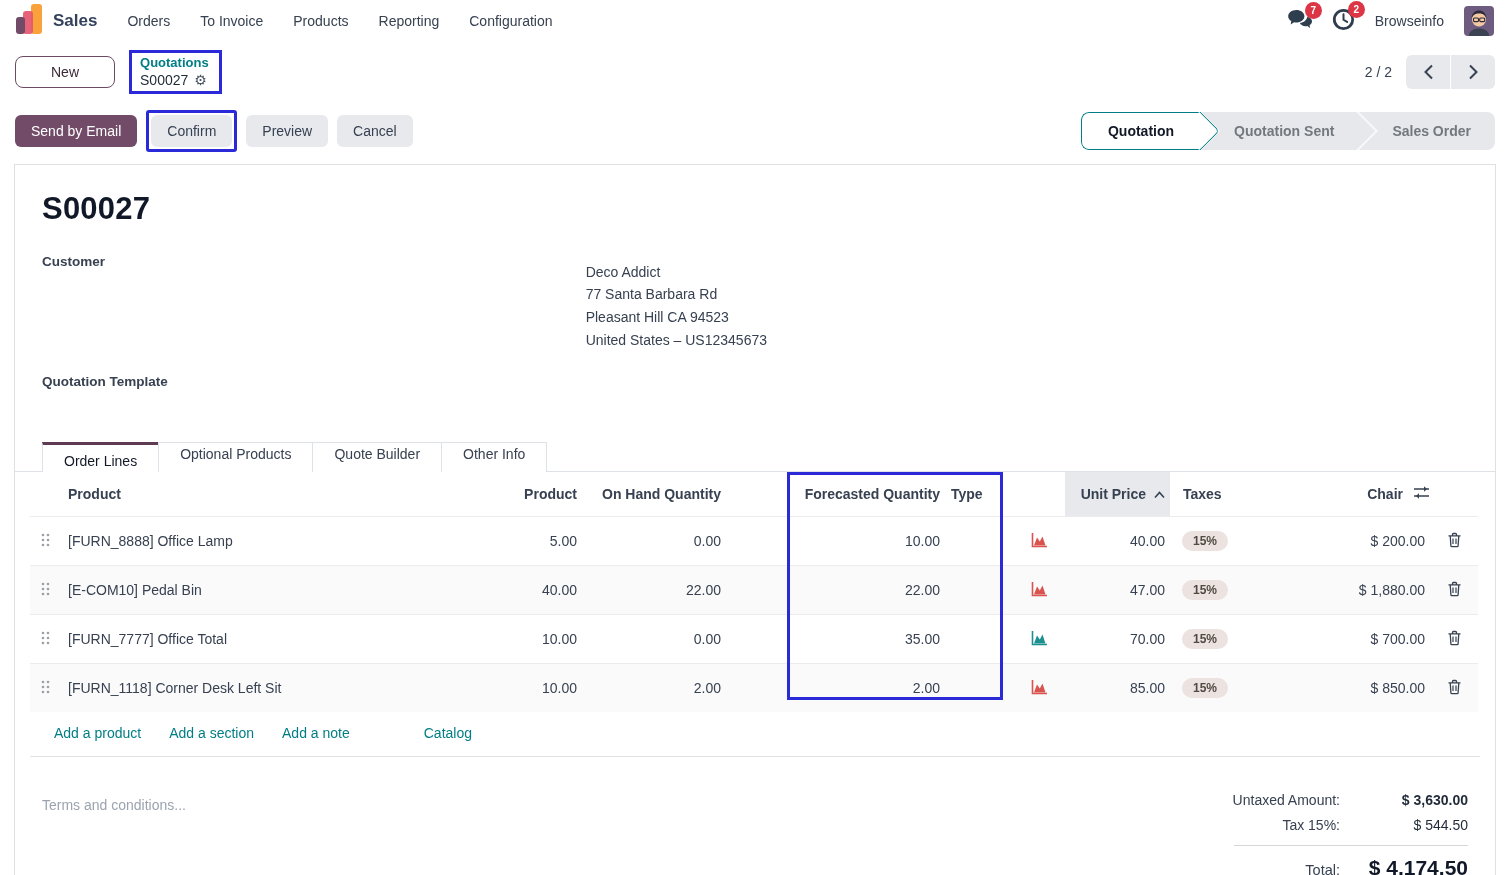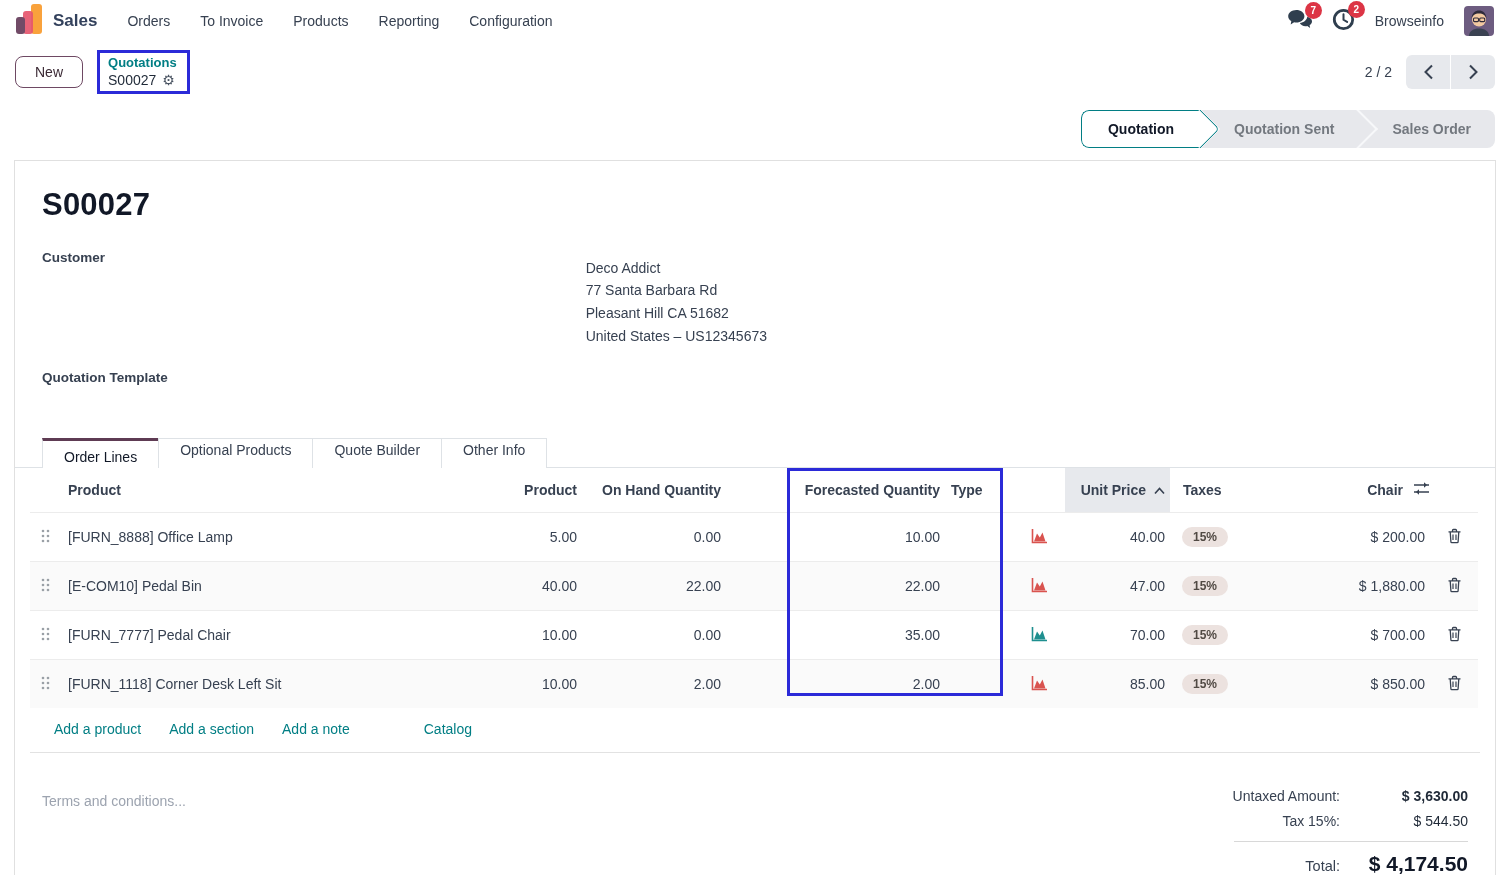--- a/index.html
+++ b/index.html
@@ -20,21 +20,21 @@
   .nav-right { margin-left:auto; display:flex; align-items:center; gap:20px; }
   .icon-btn { position:relative; cursor:pointer; display:flex; align-items:center; }
   .badge { position:absolute; top:-7px; right:-10px; min-width:17px; height:17px; border-radius:9px;
            background:#dc3545; color:#fff; font-size:10px; font-weight:700;
            display:flex; align-items:center; justify-content:center; padding:0 4px; }
   .user-name { color:#374151; }
   .avatar { width:30px; height:30px; border-radius:4px; overflow:hidden; cursor:pointer; }
   
   .control-panel { display:flex; align-items:center; padding:8px 15px 12px; }
   .btn-new { background:#fff; border:1px solid #6e4963; color:#3b2a35; font-weight:500;
-             padding:7px 19px; border-radius:8px; font-size:14px; cursor:pointer; }
+             padding:7px 35px; border-radius:8px; font-size:14px; cursor:pointer; }
   .tour-highlight { border:3px solid #2b2ad8; }
   .breadcrumb-box { margin-left:14px; padding:1px 10px 3px 8px; background:#fff; }
   .bc-parent { font-size:13px; font-weight:600; color:#017e84; cursor:pointer; line-height:1.35;text-align:center; }
   .bc-current { font-size:14px; color:#1f2937; font-weight:500; display:flex; align-items:center; gap:6px; }
   .gear { font-size:14px; color:#4b5563; cursor:pointer; line-height:1; }
   .pager { margin-left:auto; display:flex; align-items:center; gap:14px; }
   .pager-count { color:#374151; }
   .pager-btns { display:flex; gap:1px; }
   .pager-btn { width:44px; height:34px; background:#e7e9ed; border:none; cursor:pointer;
                display:flex; align-items:center; justify-content:center; color:#374151; }
@@ -203,39 +203,47 @@
       <button class="pager-btn">
         <svg width="11" height="16" viewBox="0 0 11 16">
             <path d="M2 1.5 8.5 8 2 14.5" fill="none" stroke="#374151" stroke-width="2"></path>
           </svg>
       </button>
     </div>
   </div>
 </div>
 
 <div class="action-bar">
+  <div class="action-left">
+    <button class="btn btn-primary">Send by Email</button>
+    <span class="tour-highlight confirm-wrap">
+        <button class="btn btn-secondary">Confirm</button>
+      </span>
+    <button class="btn btn-secondary">Preview</button>
+    <button class="btn btn-secondary">Cancel</button>
+  </div>
   <div class="statusbar">
     <div class="status-step active">Quotation</div>
     <div class="status-step">Quotation Sent</div>
     <div class="status-step">Sales Order</div>
   </div>
 </div>
 
 <div class="sheet">
   <div class="sheet-inner">
     <h1 class="record-title">S00027</h1>
 
     <div class="form-grid">
       <div class="form-col-left">
         <div class="field-row">
           <div class="field-label">Customer</div>
           <div class="field-value addr">
             <div>Deco Addict</div>
             <div>77 Santa Barbara Rd</div>
-            <div>Pleasant Hill CA 51682</div>
+            <div>Pleasant Hill CA 94523</div>
             <div>United States – US12345673</div>
           </div>
         </div>
         <div class="field-row tmpl-row">
           <div class="field-label" style="width:auto">Quotation Template</div>
           <div class="field-value"></div>
         </div>
       </div>
 
     </div>
@@ -353,21 +361,21 @@
             <td class="td-handle"><svg width="9" height="14" viewBox="0 0 9 14">
                   <g fill="#9aa0a6">
                     <circle cx="2" cy="2" r="1.3"></circle>
                     <circle cx="7" cy="2" r="1.3"></circle>
                     <circle cx="2" cy="7" r="1.3"></circle>
                     <circle cx="7" cy="7" r="1.3"></circle>
                     <circle cx="2" cy="12" r="1.3"></circle>
                     <circle cx="7" cy="12" r="1.3"></circle>
                   </g>
                 </svg></td>
-            <td class="td-product">[FURN_7777] Pedal Chair</td>
+            <td class="td-product">[FURN_7777] Office Total</td>
             <td class="num">10.00</td>
             <td class="num">0.00</td>
             <td class="num">35.00</td>
             <td class="td-type"><span class="type-icon" data-variant="teal">
                   <svg width="17" height="16" viewBox="0 0 17 16">
                     <path class="chart-axis" d="M1.5 1v13.5H16" fill="none" stroke-width="1.6"></path>
                     <path class="chart-shape" d="M3 13.5 6 5.5l2.8 4 2.7-5 3 9z"></path>
                   </svg>
                 </span></td>
             <td class="num">70.00</td>

